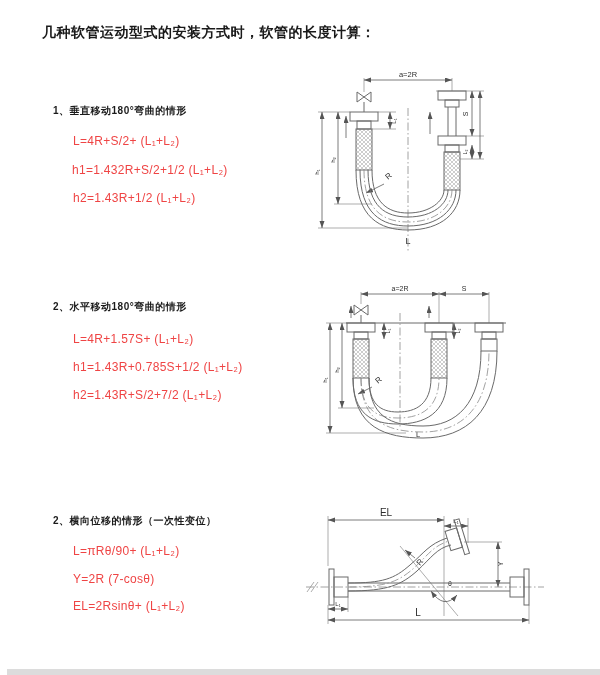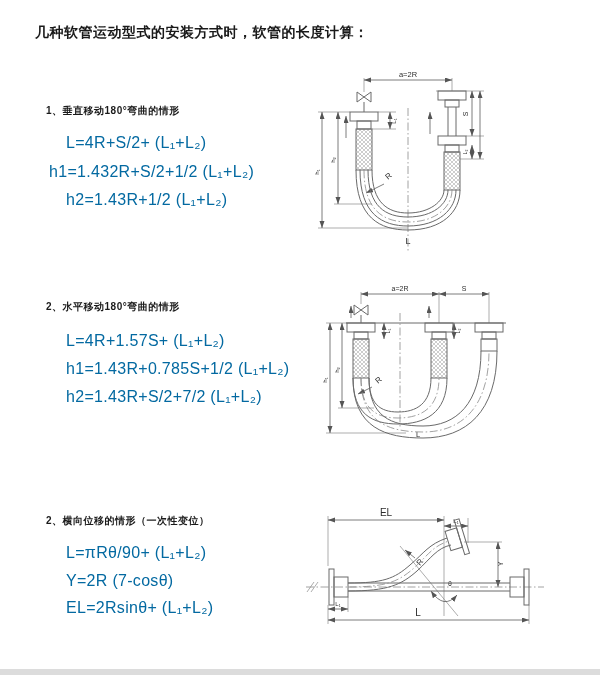--- a/index.html
+++ b/index.html
@@ -1,40 +1,40 @@
 <!DOCTYPE html>
 <html><head>
 <meta charset="utf-8">
 <style>
   html,body{margin:0;padding:0;}
   body{
     width:600px;height:675px;position:relative;background:#ffffff;
     font-family:"Liberation Sans","DejaVu Sans",sans-serif;color:#1a1a1a;overflow:hidden;
   }
-  .abs{position:absolute;}
+  .abs{position:absolute;margin-left:7px;}
   .doc-title{left:35px;top:24px;font-size:14px;font-weight:700;letter-spacing:.5px;}
   .sec-heading{font-size:10px;font-weight:700;letter-spacing:.5px;}
-  .formula{font-size:16px;font-weight:500;letter-spacing:.3px;color:#0369a1;text-align:center;}
+  .formula{font-size:12px;font-weight:500;letter-spacing:.3px;color:#ef4444;text-align:center;}
   svg{position:absolute;overflow:visible;}
   svg .ln{stroke:#6a6a6a;stroke-width:1;fill:none;}
   svg .thin{stroke:#8a8a8a;stroke-width:.7;fill:none;}
   svg .dim{stroke:#5c5c5c;stroke-width:.8;fill:none;}
   svg .cl{stroke:#8a8a8a;stroke-width:.8;fill:none;stroke-dasharray:8 2.5 1.5 2.5;}
   svg .braidfill{stroke:#6a6a6a;stroke-width:1;}
   svg text{font-family:"Liberation Sans","DejaVu Sans",sans-serif;fill:#2c2c2c;}
   .bottom-strip{left:0;top:669px;width:600px;height:6px;background:#dcdcdc;}
 </style>
 </head>
 <body>
 
 <div class="abs doc-title">几种软管运动型式的安装方式时，软管的长度计算：</div>
 
 <div class="abs sec-heading" style="left:46px;top:104px">1、垂直移动180°弯曲的情形</div>
 <div class="abs formula" style="left:66px;top:134px">L=4R+S/2+ (L₁+L₂)</div>
-<div class="abs formula" style="left:49px;top:163px">h1=1.432R+S/2+1/2 (L₁+L₂)</div>
+<div class="abs formula" style="left:65px;top:163px">h1=1.432R+S/2+1/2 (L₁+L₂)</div>
 <div class="abs formula" style="left:66px;top:191px">h2=1.43R+1/2 (L₁+L₂)</div>
 
 <svg style="left:308px;top:66px" width="290" height="192" viewBox="0 0 290 192">
   <defs>
     <marker id="m1" markerWidth="8" markerHeight="6" refX="7" refY="2.5" orient="auto-start-reverse" markerUnits="userSpaceOnUse">
       <path d="M0,0 L7,2.5 L0,5 Z" fill="#555"></path>
     </marker>
     <pattern id="br1" width="4" height="4" patternUnits="userSpaceOnUse">
       <path d="M0,4 L4,0 M0,0 L4,4" stroke="#9a9a9a" stroke-width="0.5"></path>
     </pattern>

